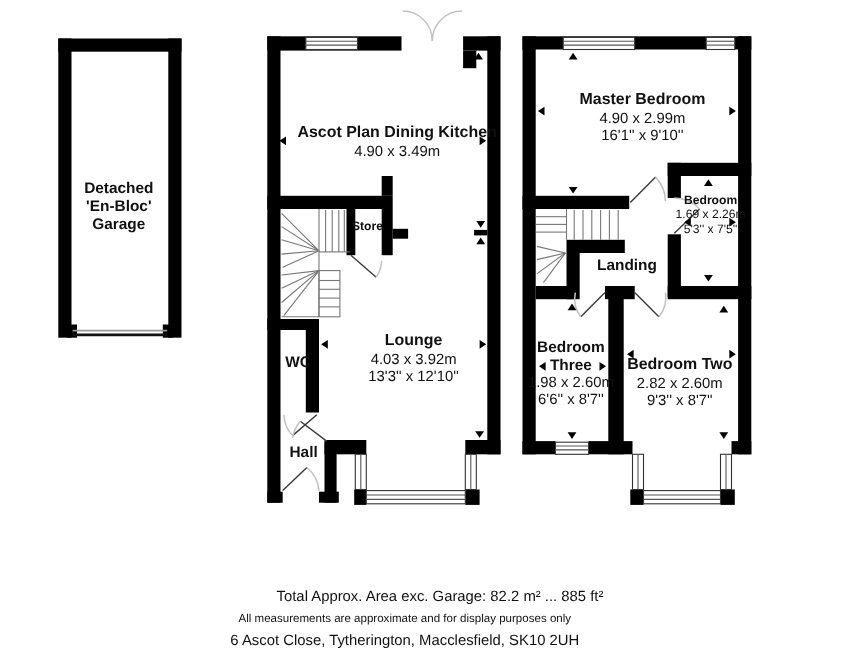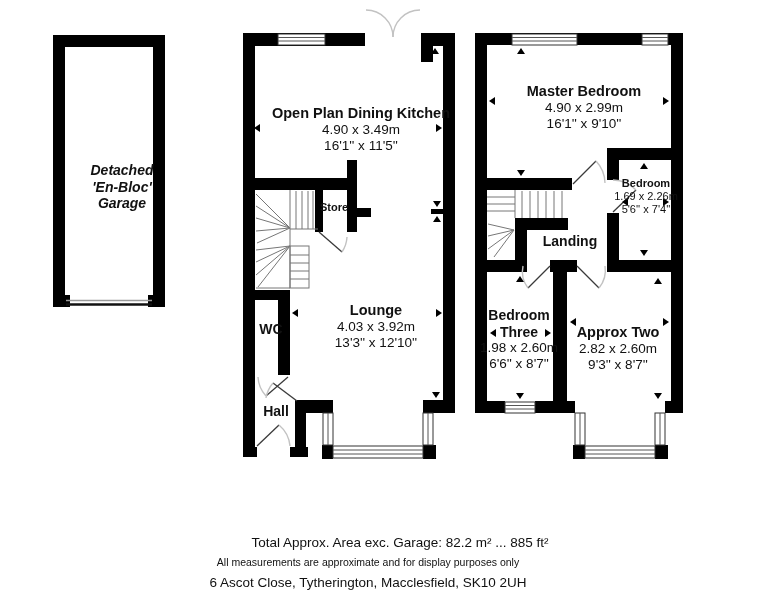--- a/index.html
+++ b/index.html
@@ -237,30 +237,29 @@
       <polygon class="arr" points="551,333 545,329 545,337"></polygon>
       <polygon class="arr" points="520,399 516,393 524,393"></polygon>
       <polygon class="arr" points="658,278 654,284 662,284"></polygon>
       <polygon class="arr" points="570,322 576,318 576,326"></polygon>
       <polygon class="arr" points="669,322 663,318 663,326"></polygon>
       <polygon class="arr" points="658,399 654,393 662,393"></polygon>
     </g>
   </g>
 </svg>
 
-<div class="lbl" style="left:122px;top:187px;font-style:italic;">
+<div class="lbl" style="left:108px;top:187px;">
   <div class="nm">Detached</div>
   <div class="nm">'En-Bloc'</div>
   <div class="nm">Garage</div>
 </div>
 
 <div class="lbl" style="left:361px;top:129px;">
-  <div class="nm-lg">Open Plan Dining Kitchen</div>
+  <div class="nm-lg">Ascot Plan Dining Kitchen</div>
   <div class="dim">4.90 x 3.49m</div>
-  <div class="dim">16'1'' x 11'5''</div>
 </div>
 
 <div class="lbl" style="left:334px;top:207px;">
   <div class="nm-sm">Store</div>
 </div>
 
 <div class="lbl" style="left:376px;top:326px;">
   <div class="nm-lg">Lounge</div>
   <div class="dim">4.03 x 3.92m</div>
   <div class="dim">13'3'' x 12'10''</div>
@@ -276,35 +275,35 @@
 
 <div class="lbl" style="left:584px;top:107px;">
   <div class="nm-lg">Master Bedroom</div>
   <div class="dim">4.90 x 2.99m</div>
   <div class="dim">16'1'' x 9'10''</div>
 </div>
 
 <div class="lbl" style="left:646px;top:196px;">
   <div class="nm-sm">Bedroom</div>
   <div class="dim-sm">1.69 x 2.26m</div>
-  <div class="dim-sm">5'6'' x 7'4''</div>
+  <div class="dim-sm">5'3'' x 7'5''</div>
 </div>
 
 <div class="lbl" style="left:570px;top:241px;">
   <div class="nm">Landing</div>
 </div>
 
 <div class="lbl" style="left:519px;top:339px;">
   <div class="nm wrap">Bedroom Three</div>
   <div class="dim">1.98 x 2.60m</div>
   <div class="dim">6'6'' x 8'7''</div>
 </div>
 
 <div class="lbl" style="left:618px;top:348px;">
-  <div class="nm-lg">Approx Two</div>
+  <div class="nm-lg">Bedroom Two</div>
   <div class="dim">2.82 x 2.60m</div>
   <div class="dim">9'3'' x 8'7''</div>
 </div>
 
 <div class="footer-line f-area">Total Approx. Area exc. Garage: 82.2 m² ... 885 ft²</div>
 <div class="footer-line f-disc">All measurements are approximate and for display purposes only</div>
 <div class="footer-line f-addr">6 Ascot Close, Tytherington, Macclesfield, SK10 2UH</div>
 
 </div>
 

